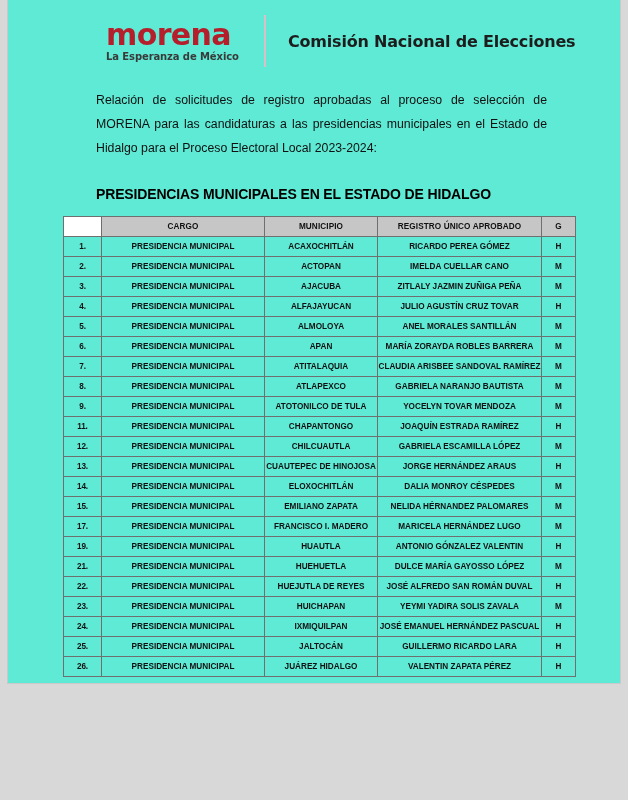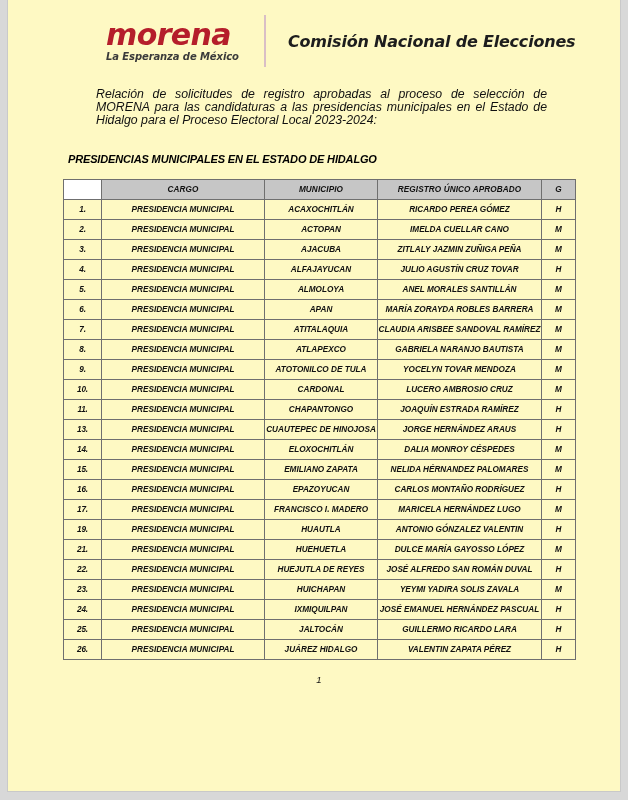--- a/index.html
+++ b/index.html
@@ -12,27 +12,26 @@
     height: 800px;
     overflow: hidden;
     font-family: "Liberation Sans", sans-serif;
   }
 
   .page {
     position: absolute;
     left: 7px;
     top: 0;
     width: 614px;
-    height: 792px;
-    background: #fef9c3;
+    height: 684px;
+    background: #5eead4;
     border: 1px solid #c9c9c9;
     border-top: none;
     box-sizing: border-box;
     overflow: hidden;
-    font-style: italic;
   }
 
   
   .header {
     display: flex;
     align-items: center;
     padding: 20px 0 0 98px;
     height: 62px;
     box-sizing: border-box;
   }
@@ -71,27 +70,27 @@
     font-size: 16px;
     font-weight: bold;
     color: #1d1d1d;
     letter-spacing: -0.2px;
   }
 
   
   .intro {
     margin: 26px 73px 0 88px;
     font-size: 12.3px;
-    line-height: 13px;
+    line-height: 24px;
     color: #111111;
     text-align: justify;
   }
   .section-title {
-    margin: 26px 0 0 60px;
-    font-size: 11px;
+    margin: 26px 0 0 88px;
+    font-size: 14px;
     font-weight: bold;
     color: #000000;
     letter-spacing: -0.15px;
   }
 
   
   .table-wrap {
     margin: 14px 0 8px 55px;
     width: 512px;
   }
@@ -239,32 +238,32 @@
             <td>M</td>
           </tr>
           <tr>
             <td class="num">9.</td>
             <td>PRESIDENCIA MUNICIPAL</td>
             <td>ATOTONILCO DE TULA</td>
             <td>YOCELYN TOVAR MENDOZA</td>
             <td>M</td>
           </tr>
           <tr>
-            <td class="num">10.</td>
-            <td>PRESIDENCIA MUNICIPAL</td>
-            <td>CARDONAL</td>
-            <td>LUCERO AMBROSIO CRUZ</td>
-            <td>M</td>
-          </tr>
-          <tr>
             <td class="num">11.</td>
             <td>PRESIDENCIA MUNICIPAL</td>
             <td>CHAPANTONGO</td>
             <td>JOAQUÍN ESTRADA RAMÍREZ</td>
             <td>H</td>
+          </tr>
+          <tr>
+            <td class="num">12.</td>
+            <td>PRESIDENCIA MUNICIPAL</td>
+            <td>CHILCUAUTLA</td>
+            <td>GABRIELA ESCAMILLA LÓPEZ</td>
+            <td>M</td>
           </tr>
           <tr>
             <td class="num two-line">13.</td>
             <td class="two-line">PRESIDENCIA MUNICIPAL</td>
             <td class="two-line">CUAUTEPEC DE HINOJOSA</td>
             <td class="two-line">JORGE HERNÁNDEZ ARAUS</td>
             <td class="two-line">H</td>
           </tr>
           <tr>
             <td class="num">14.</td>
@@ -274,27 +273,20 @@
             <td>M</td>
           </tr>
           <tr>
             <td class="num">15.</td>
             <td>PRESIDENCIA MUNICIPAL</td>
             <td>EMILIANO ZAPATA</td>
             <td>NELIDA HÉRNANDEZ PALOMARES</td>
             <td>M</td>
           </tr>
           <tr>
-            <td class="num">16.</td>
-            <td>PRESIDENCIA MUNICIPAL</td>
-            <td>EPAZOYUCAN</td>
-            <td>CARLOS MONTAÑO RODRÍGUEZ</td>
-            <td>H</td>
-          </tr>
-          <tr>
             <td class="num">17.</td>
             <td>PRESIDENCIA MUNICIPAL</td>
             <td>FRANCISCO I. MADERO</td>
             <td>MARICELA HERNÁNDEZ LUGO</td>
             <td>M</td>
           </tr>
           <tr>
             <td class="num">19.</td>
             <td>PRESIDENCIA MUNICIPAL</td>
             <td>HUAUTLA</td>

